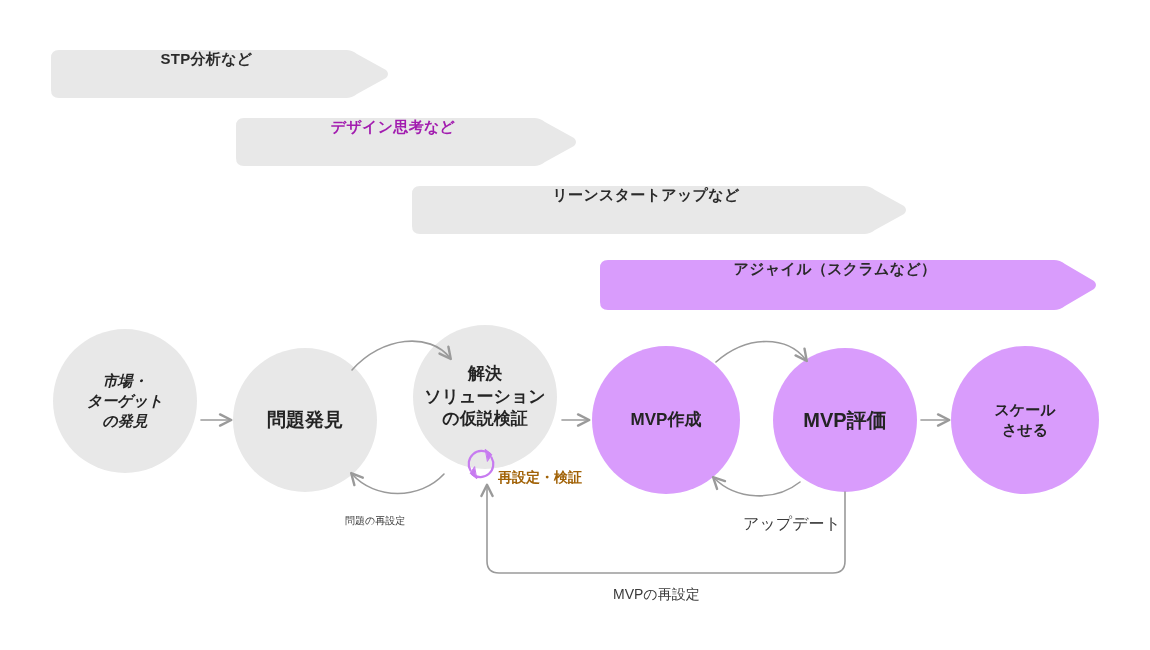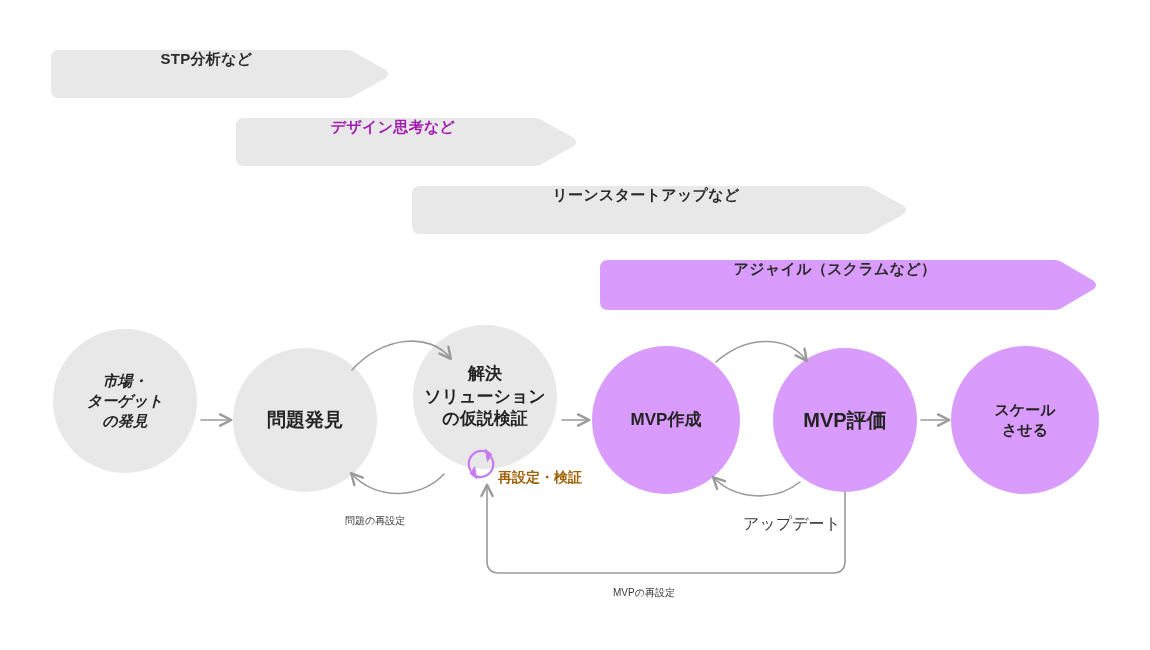--- a/index.html
+++ b/index.html
@@ -161,17 +161,17 @@
       <path d="M470.5,470.5 A13,13 0 0 1 489.5,453.5"></path>
       <path d="M491.5,457.5 A13,13 0 0 1 472.5,474.5"></path>
       <path d="M485.5,449.5 L491.8,454.6 L487.6,461.1 Z" fill="#c77bf0" stroke-width="1"></path>
       <path d="M476.5,478.5 L470.2,473.4 L474.4,466.9 Z" fill="#c77bf0" stroke-width="1"></path>
     </g>
   </svg>
 
   <div id="label-layer">
       <div class="lbl" style="left: 345px; top: 514px; font-size: 10px;">問題の再設定</div>
       <div class="lbl" style="left: 731px; top: 514px; font-size: 16px; margin-left: 12px;">アップデート</div>
-      <div class="lbl" style="left: 613px; top: 586px; font-size: 10px;">MVPの再設定</div>
+      <div class="lbl" style="left: 613px; top: 586px; font-size: 14px;">MVPの再設定</div>
       <div class="lbl accent" style="left: 498px; top: 469px; font-size: 14px;">再設定・検証</div>
     </div>
 
 </div>
 
 </body></html>

